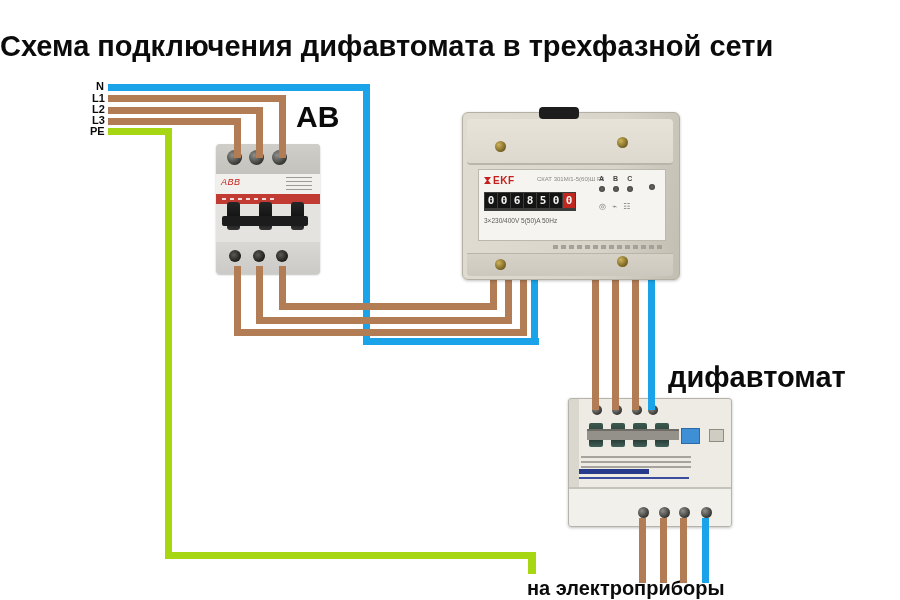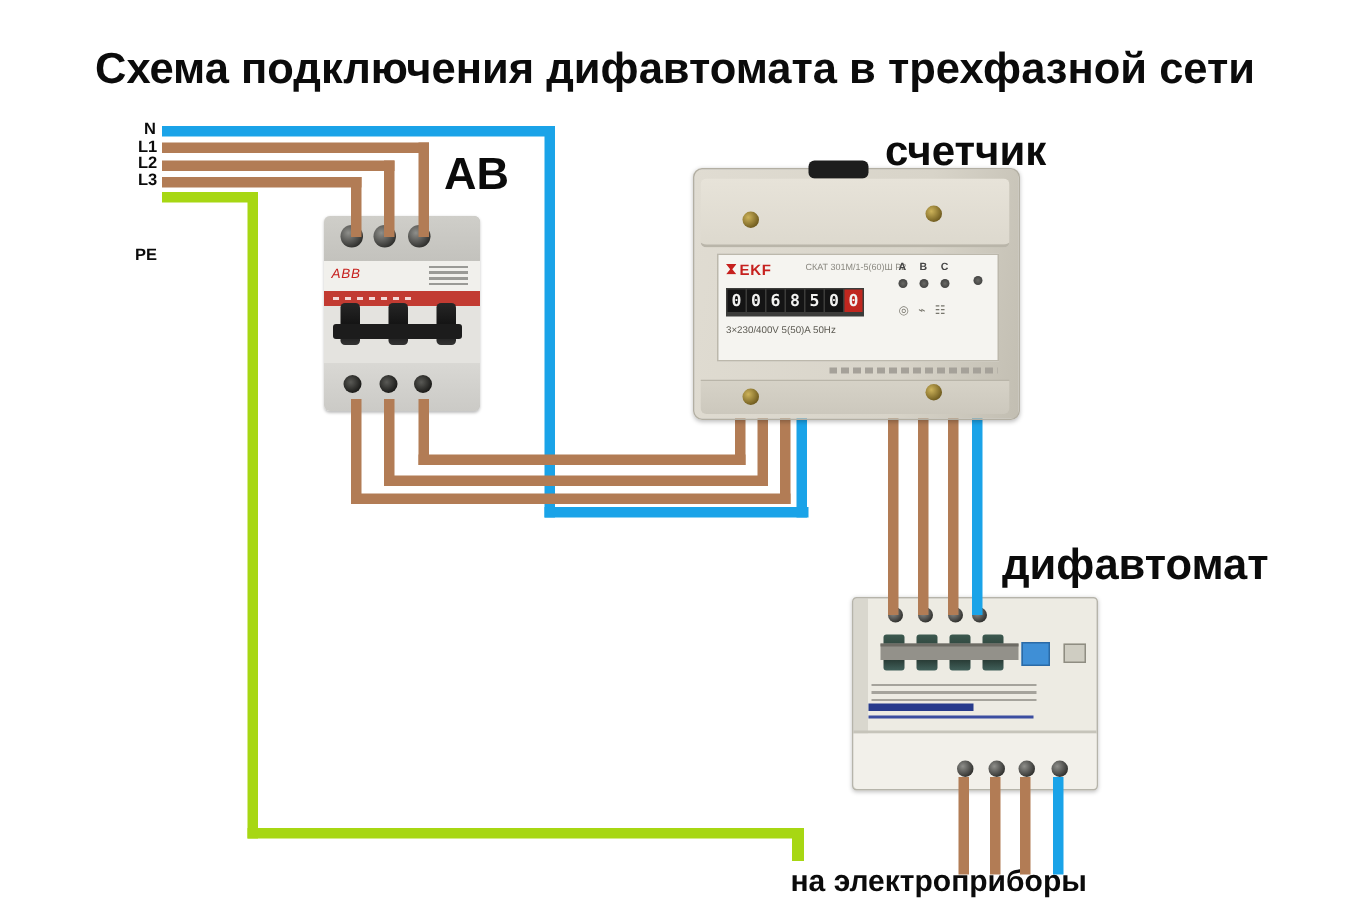--- a/index.html
+++ b/index.html
@@ -1,20 +1,20 @@
 <!DOCTYPE html>
 <html style="--neutral-wire: #1aa3e8; --phase-wire: #b27c55; --earth-wire: #a7d713; --watermark: #2a4a80;"><head>
 <meta charset="utf-8">
 <style>
   html,body{margin:0;padding:0;background:#fff;}
   #stage{position:relative;width:900px;height:600px;background:#fff;overflow:hidden;
          font-family:"Liberation Sans",sans-serif;color:#0b0b0b;}
   .abs{position:absolute;}
   
-  .title{left:0;top:30px;width:900px;text-align:center;font-size:29px;font-weight:700;letter-spacing:0;}
+  .title{left:0;top:30px;width:900px;text-align:left;font-size:29px;font-weight:700;letter-spacing:0;}
   .input-title{left:2px;top:92px;font-size:29px;font-weight:700;line-height:24px;}
   .wlabel{font-size:11px;font-weight:700;line-height:10px;}
   .complabel{font-weight:600;}
   .lab-av{left:296px;top:100px;font-size:30px;}
   .lab-meter{left:590px;top:85px;font-size:28px;}
   .lab-rcbo{left:668px;top:361px;font-size:29px;}
   .lab-load{left:527px;top:577px;font-size:20px;font-weight:600;}
   .watermark{left:236px;top:413px;font-size:54px;font-weight:700;color:var(--watermark,#2a4a80);letter-spacing:1px;}
   
   .wire{position:absolute;}
@@ -89,24 +89,23 @@
 <body>
 
 <div id="stage">
 
   <div class="abs title">Схема подключения дифавтомата в трехфазной сети</div>
 
   <div class="abs wlabel" style="left:96px;top:81px;">N</div>
   <div class="abs wlabel" style="left:92px;top:93px;">L1</div>
   <div class="abs wlabel" style="left:92px;top:104px;">L2</div>
   <div class="abs wlabel" style="left:92px;top:115px;text-align:center;">L3</div>
-  <div class="abs wlabel" style="left:90px;top:126px;margin-top:39px;">PE</div>
+  <div class="abs wlabel" style="left:90px;top:126px;">PE</div>
 
   <div class="abs complabel lab-av">АВ</div>
-  <div class="abs complabel lab-meter">счетчик</div>
   <div class="abs complabel lab-rcbo">дифавтомат</div>
   <div class="abs lab-load">на электроприборы</div>
 
   <div class="wire neutral z4" style="left:108px;top:84px;width:262px;height:7px;"></div>
   <div class="wire neutral z4" style="left:363px;top:84px;width:7px;height:261px;"></div>
   <div class="wire neutral z4" style="left:363px;top:338px;width:176px;height:7px;"></div>
   <div class="wire neutral z4" style="left:531px;top:272px;width:7px;height:73px;"></div>
 
   <div class="wire phase z5" style="left:108px;top:95px;width:178px;height:7px;"></div>
   <div class="wire phase z5" style="left:279px;top:95px;width:7px;height:63px;"></div>

